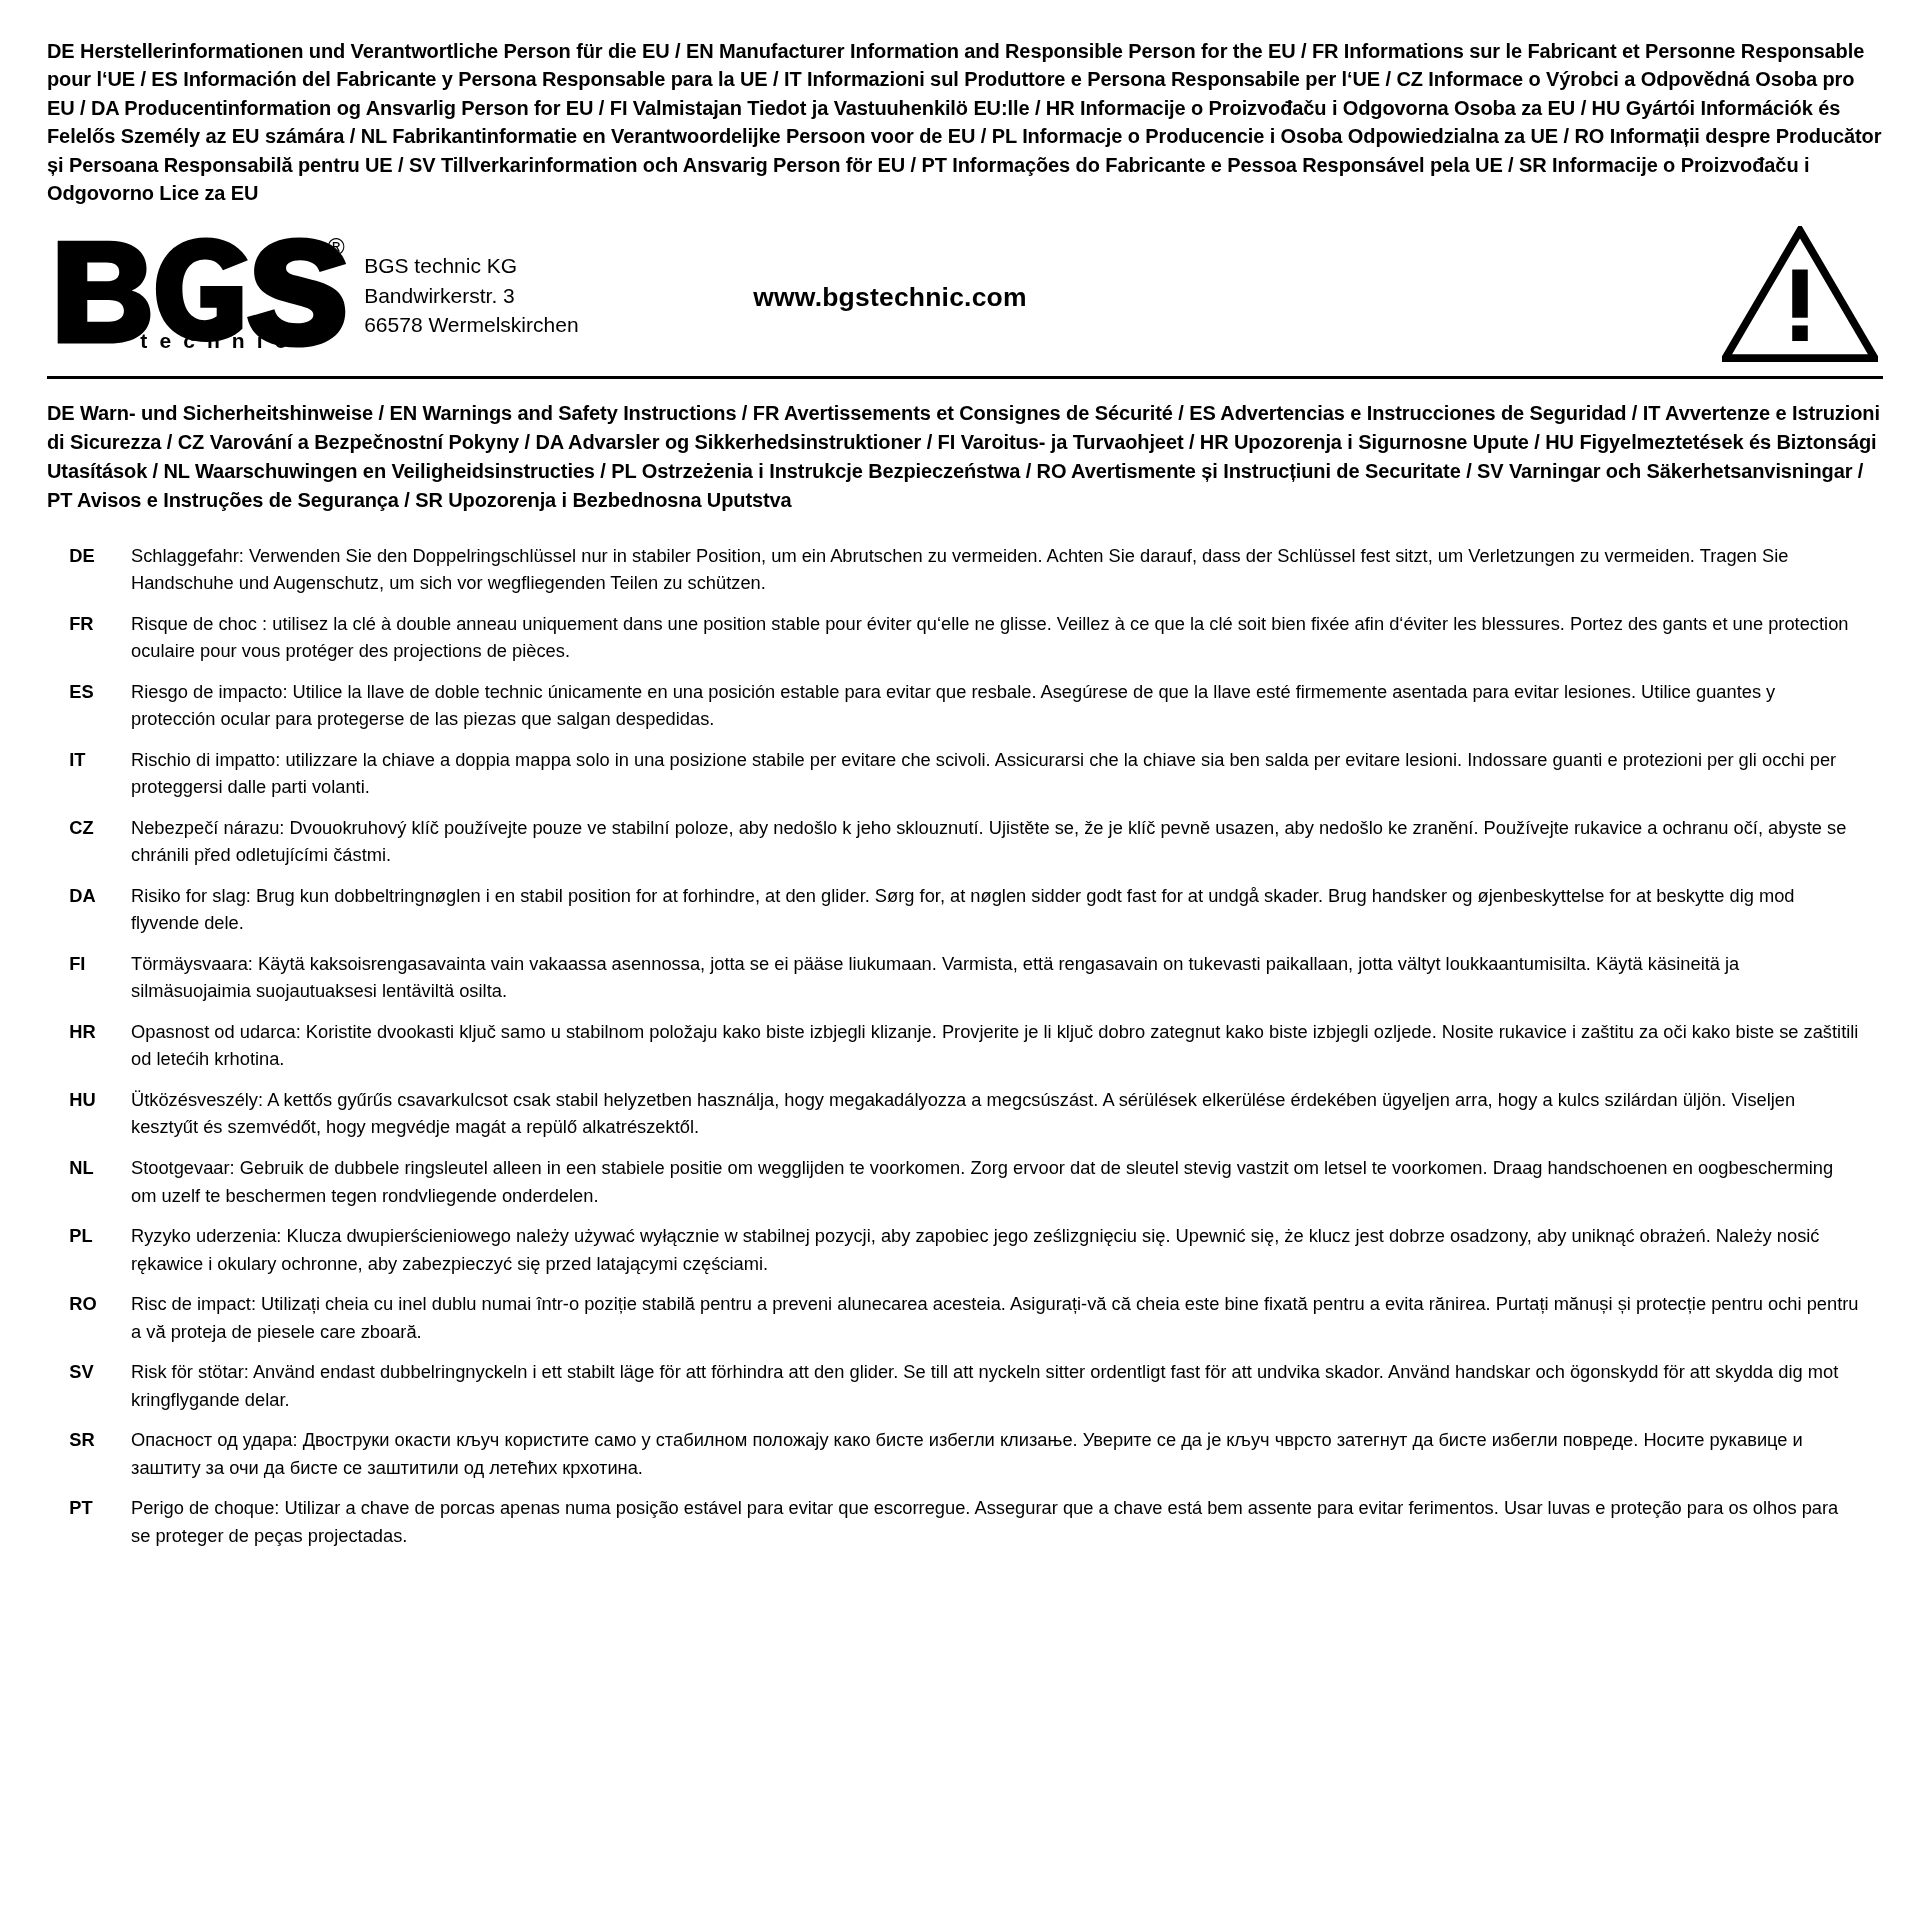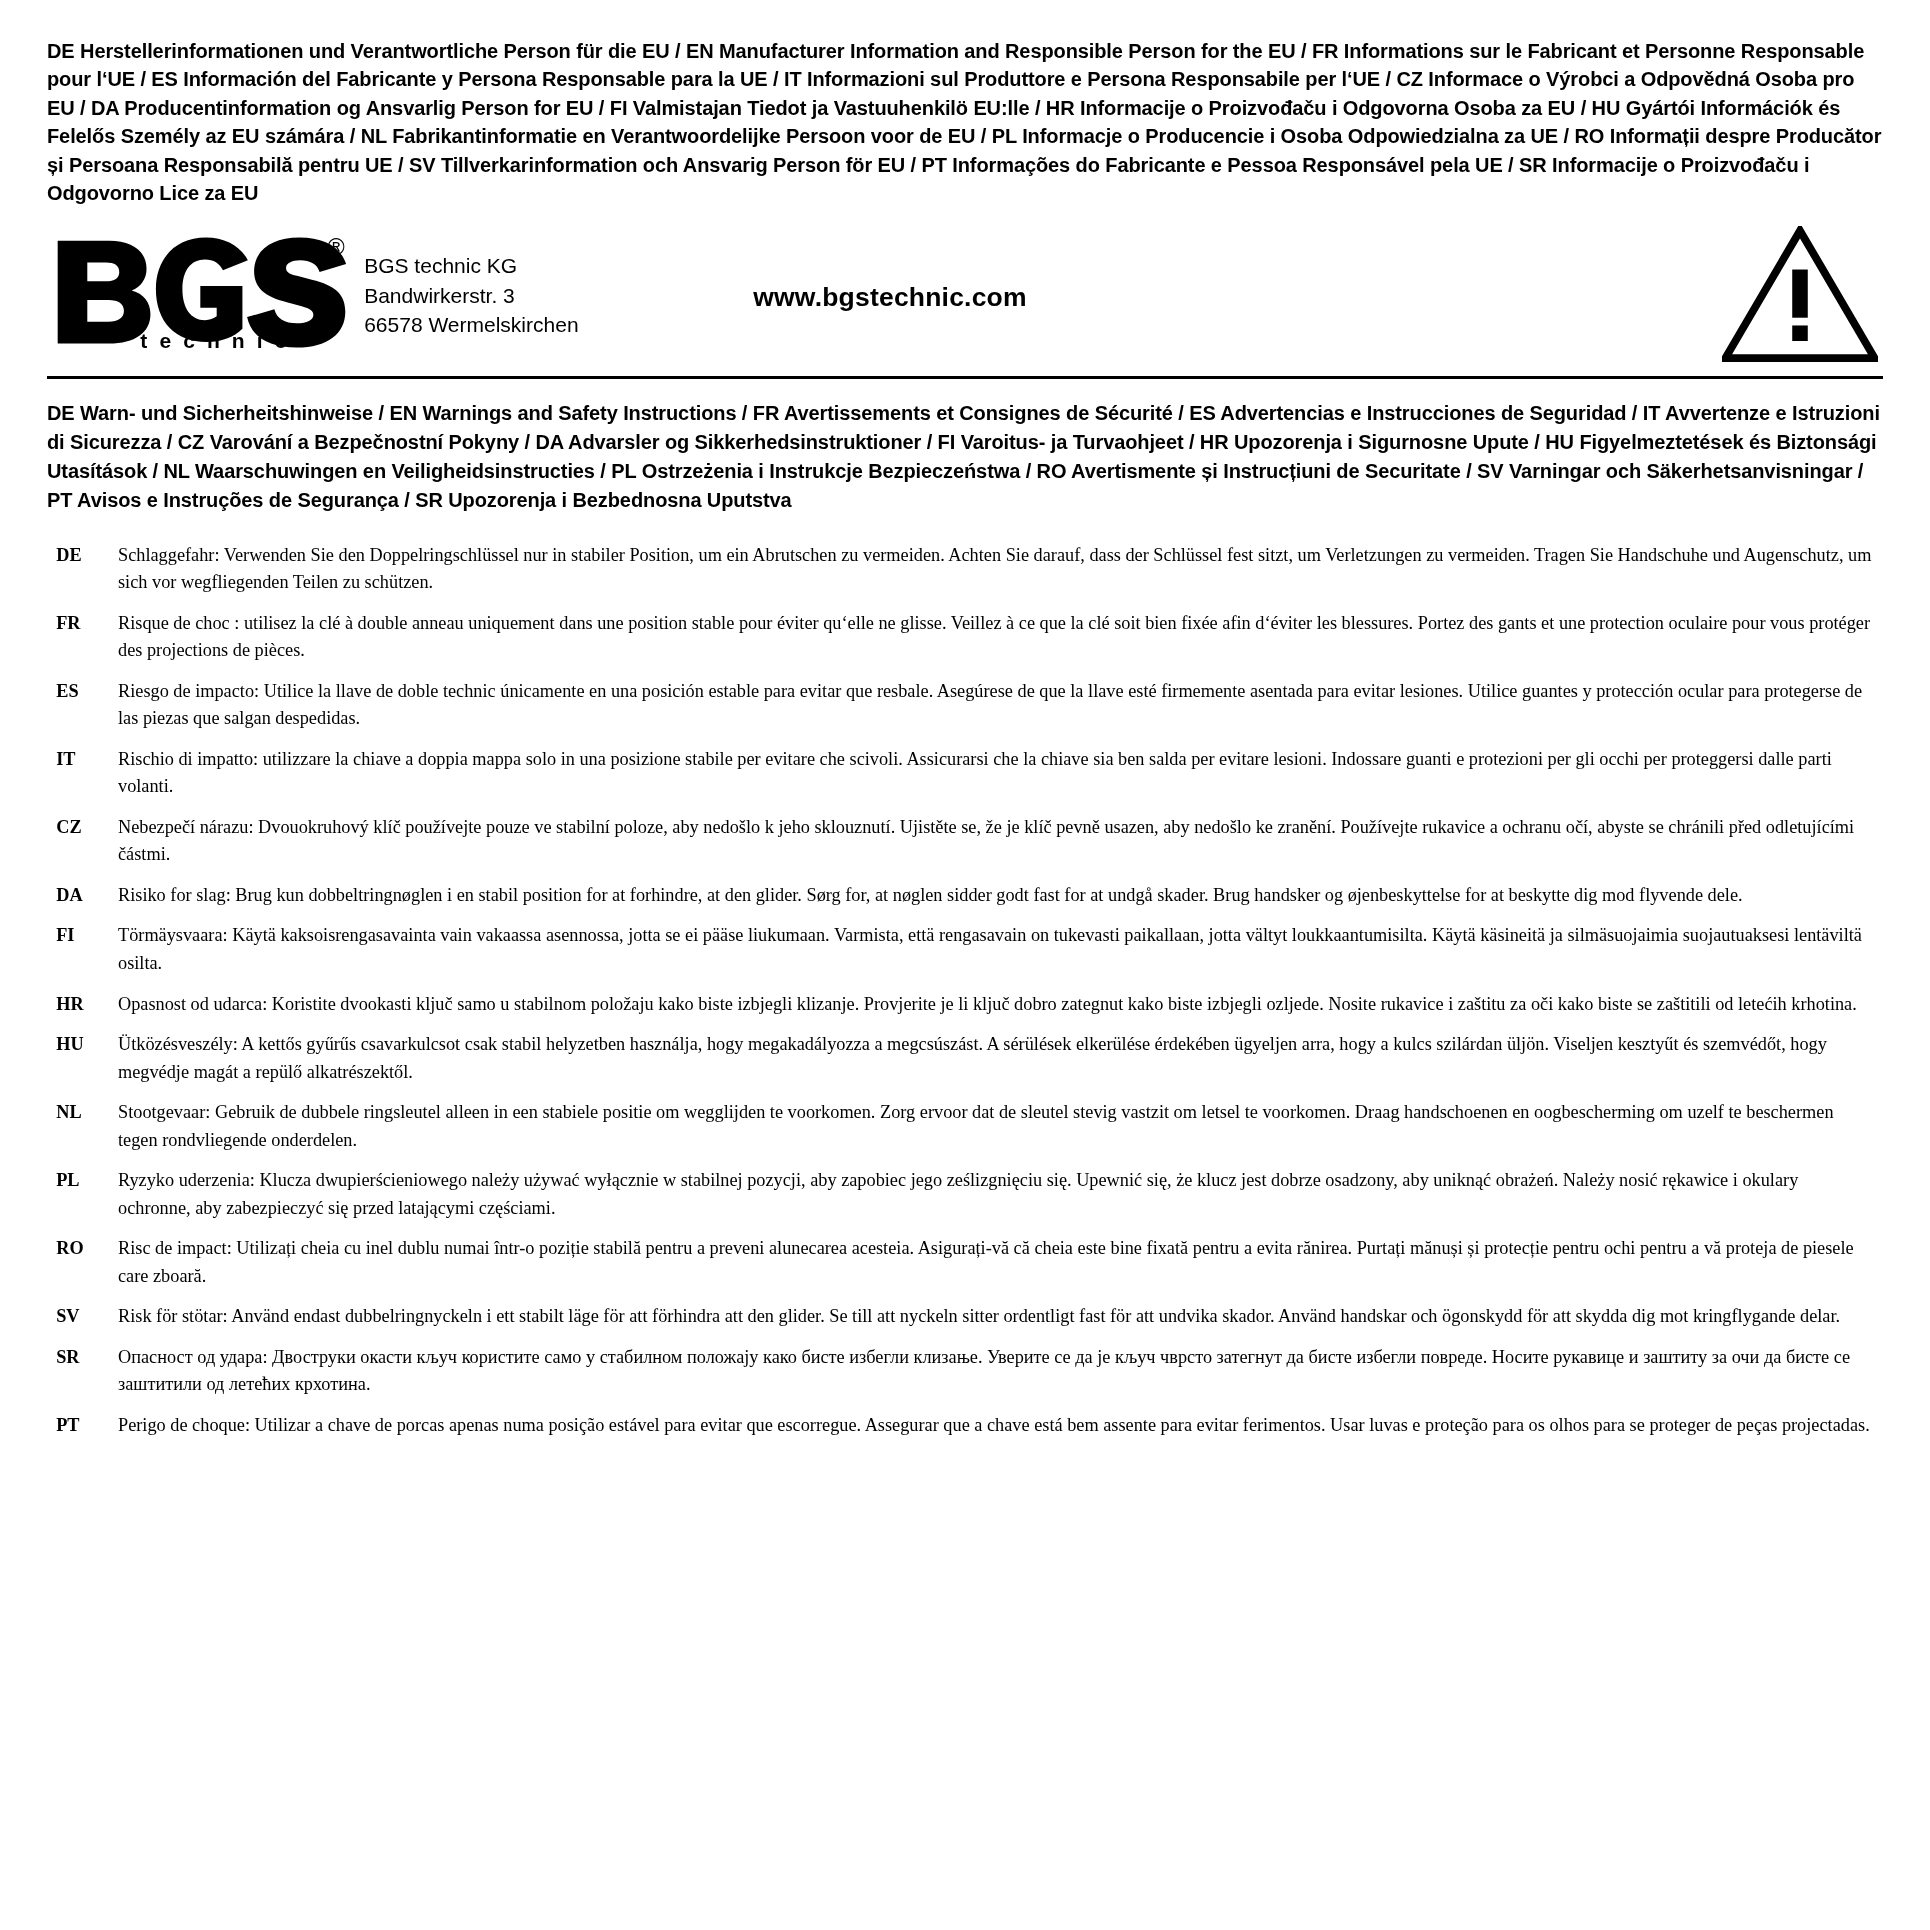--- a/index.html
+++ b/index.html
@@ -77,21 +77,21 @@
   
   .warnings-heading {
     font-size: 20px;
     font-weight: bold;
     line-height: 1.45;
     letter-spacing: -0.1px;
     margin: 0 0 26.5px 0;
   }
 
   
-  .instructions { margin: 3px; font-family: Liberation Serif, serif; }
+  .instructions { margin: 16px; }
   .instr-row {
     display: flex;
     margin-bottom: 13.2px;
   }
   .instr-code {
     flex: 0 0 68px;
     font-size: 18.3px;
     font-weight: bold;
     line-height: 1.5;
     padding-left: 6.2px;

